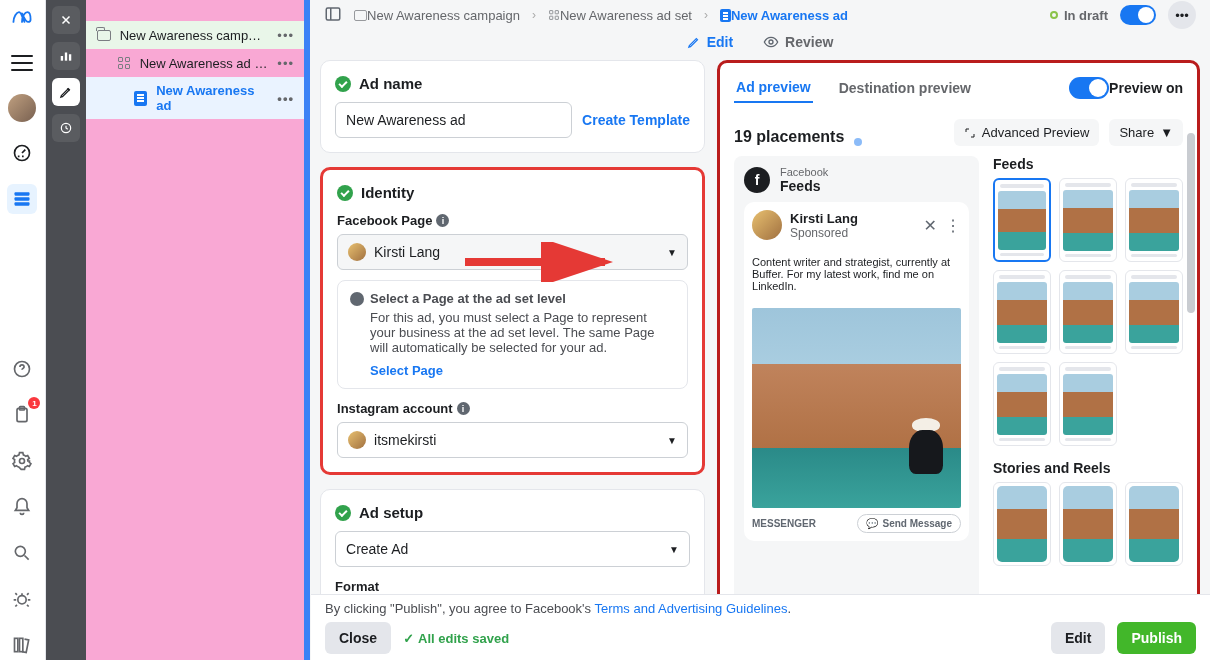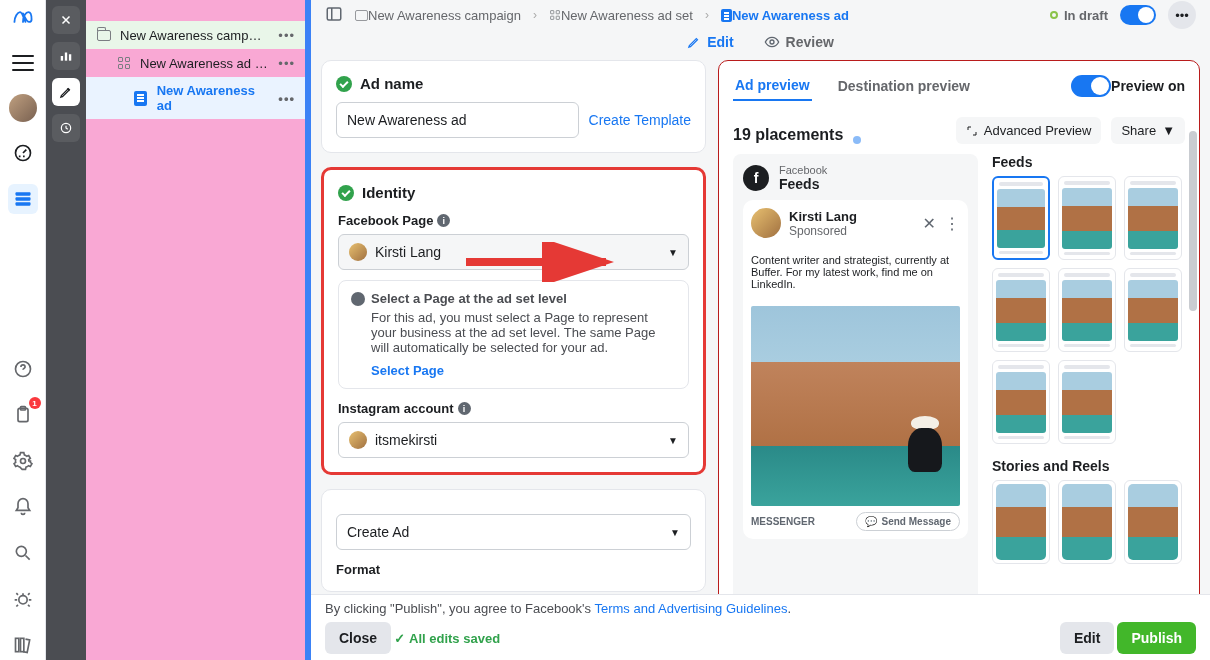--- a/index.html
+++ b/index.html
@@ -55,35 +55,35 @@
   .tabbtn.active{ color:#1877f2;}
 
   .content{ flex:1; display:flex; gap:12px; padding:0 10px; overflow:hidden;}
   .left-col{ width:385px; display:flex; flex-direction:column; gap:14px; overflow-y:auto; padding-bottom:20px;}
   .card{ background:#fff; border:1px solid #e4e6eb; border-radius:10px; padding:14px;}
   .card h3{ font-size:15px; display:flex; align-items:center; gap:8px;}
   .check{ width:16px;height:16px;background:#31a24c;border-radius:50%;position:relative;}
   .check:after{content:"";position:absolute;left:4px;top:5px;width:6px;height:3px;border-left:2px solid #fff;border-bottom:2px solid #fff;transform:rotate(-45deg);}
   .field-row{ display:flex; gap:10px; margin-top:10px;}
   .input{ flex:1; height:36px; border:1px solid #ccd0d5; border-radius:6px; padding:0 10px; font-size:14px; display:flex; align-items:center;}
-  .linkbtn{ color:#1877f2; font-weight:400; font-size:14px; background:none;border:none;cursor:pointer; align-self:center;}
+  .linkbtn{ color:#1877f2; font-weight:700; font-size:14px; background:none;border:none;cursor:pointer; align-self:center;}
   .label{ font-size:13px; font-weight:600; margin-top:12px; display:flex; align-items:center; gap:4px;}
   .info-i{ width:13px;height:13px;border-radius:50%;background:#606770;color:#fff;font-size:9px;font-weight:700;display:inline-flex;align-items:center;justify-content:center;}
   .select{ height:36px; border:1px solid #ccd0d5; background:#f5f6f7; border-radius:6px; display:flex; align-items:center; padding:0 10px; font-size:14px; margin-top:6px; cursor:pointer;}
   .select .ava{ width:18px;height:18px;border-radius:50%;background:linear-gradient(135deg,#e8c070,#a07040);margin-right:8px;}
   .select .caret{ margin-left:auto; font-size:10px;}
   .tipbox{ border:1px solid #e4e6eb; border-radius:8px; margin-top:10px; padding:10px 12px; font-size:13px; color:#4b4d52;}
   .tipbox .hdr{ font-weight:600; display:flex; gap:6px;}
   .bulb{width:14px;height:14px;border-radius:50%;background:#606770;position:relative;top:1px;}
   .tipbox a{ color:#1877f2; font-weight:600; text-decoration:none; display:inline-block; margin-top:8px;}
   .hl{ border:3px solid #e53935; border-radius:10px; position:relative;}
   .arrow{ position:absolute; left:155px; top:242px; z-index:5;}
 
   
-  .right-col{ flex:1; background:#fff; border:1px solid #b91c1c; border-radius:10px; padding:10px 14px; display:flex; flex-direction:column; min-width:0; position:relative;}
+  .right-col{ flex:1; background:#fff; border:3px solid #b91c1c; border-radius:10px; padding:10px 14px; display:flex; flex-direction:column; min-width:0; position:relative;}
   .r-tabs{ display:flex; align-items:center; gap:24px;}
   .r-tabs .rt{ font-size:14px; font-weight:600; color:#65676b; padding:6px 2px; cursor:pointer;}
   .r-tabs .rt.active{ color:#1877f2; border-bottom:2px solid #1877f2;}
   .r-tabs .right{ margin-left:auto; display:flex; align-items:center; font-size:14px; font-weight:600;}
   .toggle2{ width:40px;height:22px;background:#1877f2;border-radius:11px;position:relative;}
   .toggle2 .knob{position:absolute;right:2px;top:2px;width:18px;height:18px;background:#fff;border-radius:50%;}
   .r-bar{ display:flex; align-items:flex-end; margin-top:16px; gap:10px;}
   .r-bar .pl{ font-size:16px; font-weight:700;}
   .r-bar .chip{ background:#f5f6f7; border-radius:6px; padding:6px 10px; font-size:13px; display:flex; align-items:center; gap:6px; cursor:pointer;}
   .r-bar .chip:first-of-type{margin-left:auto;}
@@ -119,21 +119,21 @@
   .th .mini{ flex:1; border-radius:3px; background:
     linear-gradient(to bottom,#a9cde0 0 30%,#b07145 30% 70%,#3aa39c 70% 100%);}
   .th .sm{height:3px;background:#e4e6eb;margin:1px 2px;border-radius:2px;}
 
   .scrollind{ position:absolute; right:2px; top:70px; width:8px; height:180px; background:#c9ccd1; border-radius:4px;}
 
   
   .footer{ position:absolute; bottom:0; left:311px; right:0; background:#fff; border-top:1px solid #e4e6eb; padding:6px 14px;}
   .footer .disc{ font-size:13px; color:#4b4d52; margin-bottom:6px;}
   .footer .disc a{color:#1877f2; text-decoration:none;}
-  .footer .btns{ display:flex; gap:3px;}
+  .footer .btns{ display:flex; gap:12px;}
   .btn{ height:32px; padding:0 14px; border-radius:6px; border:none; font-size:14px; font-weight:600; cursor:pointer;}
   .btn.close{ background:#e4e6eb; color:#1c1e21;}
   .btn.back{ background:#e4e6eb; color:#1c1e21;}
   .btn.pub{ background:#42b72a; color:#fff;}
   .saved{ color:#31a24c; font-size:13px; font-weight:600; display:flex; align-items:center; gap:4px;}
   .saved .ck{ color:#31a24c;}
 
 </style>
 </head>
 <body>
@@ -363,20 +363,24 @@
               <span class="info-i">i</span>
             </div>
           <div class="select" style="background:#fff">
               <span class="ava"></span>
               <span>itsmekirsti</span>
               <span class="caret">▼</span>
             </div>
         </div>
 
         <div class="card">
+          <h3>
+              <span class="check"></span>
+              <span>Ad setup</span>
+            </h3>
           <div class="select" style="background:#fff;margin-top:10px;">
               <span>Create Ad</span>
               <span class="caret">▼</span>
             </div>
           <div class="label">Format</div>
         </div>
       </div>
 
       <div class="right-col">
         <div class="scrollind"></div>

